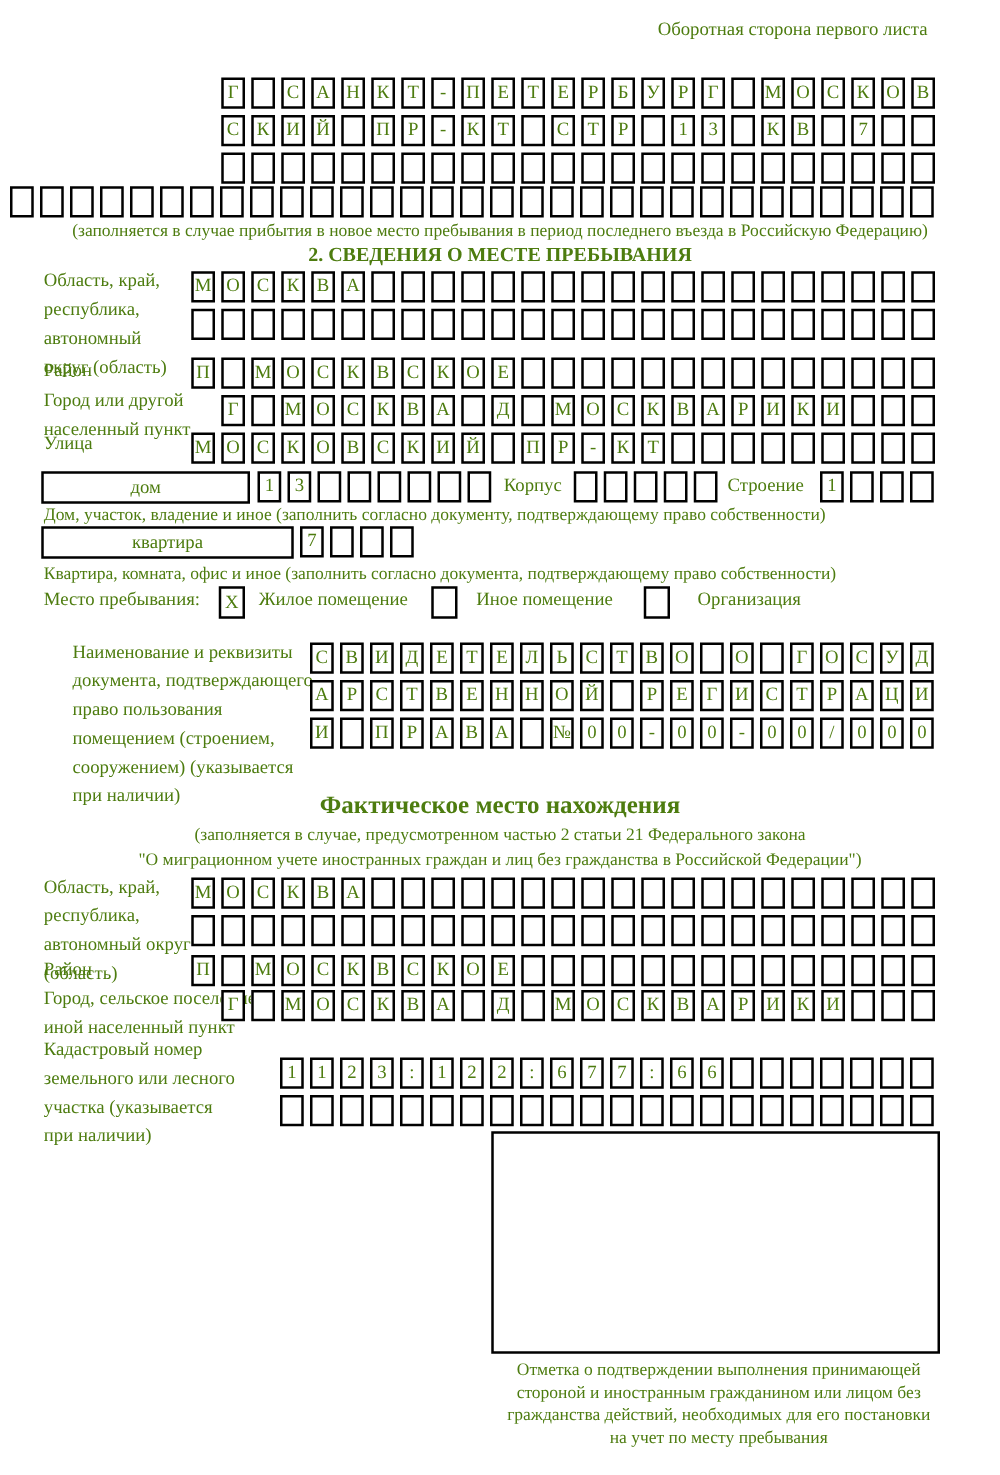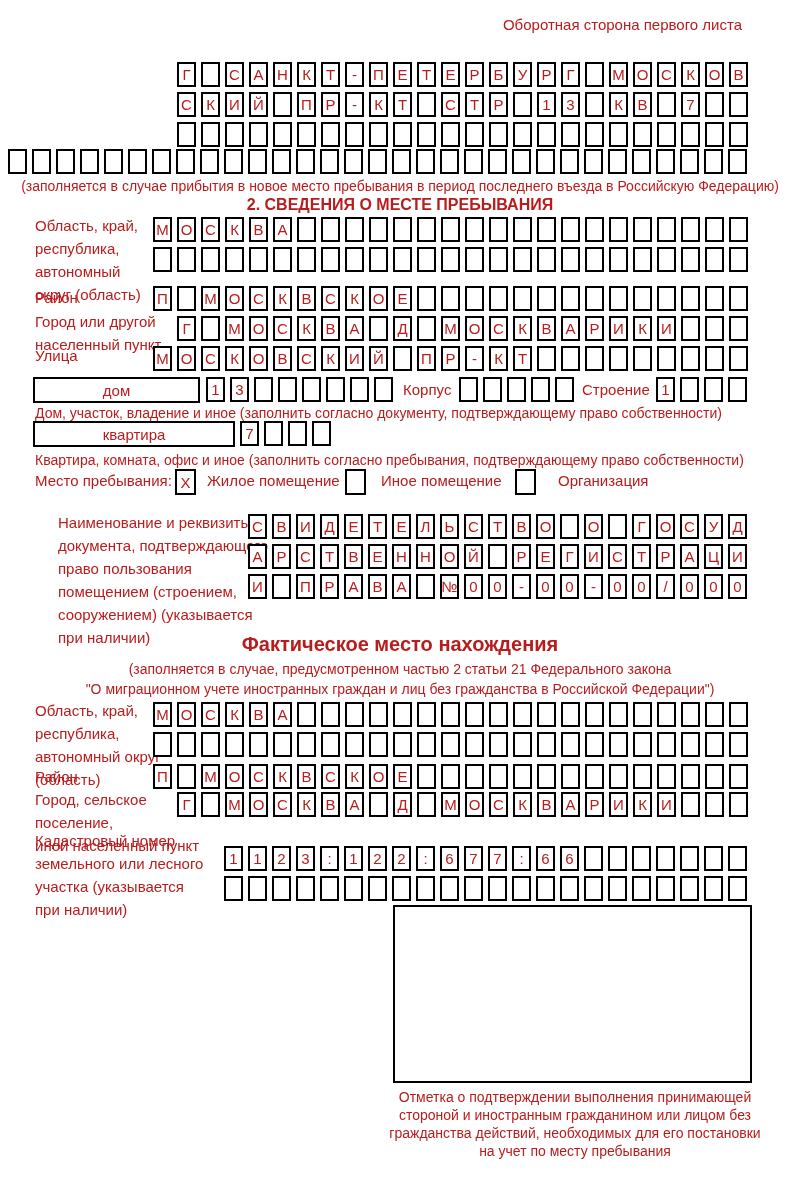--- a/index.html
+++ b/index.html
@@ -1,17 +1,17 @@
 <!DOCTYPE html>
 <html><head>
 <meta charset="utf-8">
 <style>
   html,body{margin:0;padding:0;background:#fff;}
-  .page{position:relative;width:800px;height:1180px;background:#fff;color:#b91c1c;
-        font-family:Liberation Sans, sans-serif;overflow:hidden;}
+  .page{position:relative;width:800px;height:1180px;background:#fff;color:#4d7c0f;
+        font-family:Liberation Serif, serif;overflow:hidden;}
   .lbl{position:absolute;font-size:15px;line-height:23px;white-space:pre-line;}
   .note{position:absolute;font-size:14px;line-height:18px;white-space:pre-line;}
   .title{position:absolute;left:0;width:800px;text-align:center;font-weight:bold;font-size:16px;}
   .boxrow{position:absolute;display:flex;gap:5px;}
   .cell{width:19px;height:25px;border:2px solid #000;box-sizing:border-box;
         display:flex;align-items:center;justify-content:center;
         font-size:15px;background:#fff;flex:0 0 auto;}
   .checkbox{position:absolute;width:21px;height:26px;border:2px solid #000;box-sizing:border-box;
         display:flex;align-items:center;justify-content:center;font-size:15px;}
   .widebox{position:absolute;border:2px solid #000;box-sizing:border-box;
@@ -370,21 +370,21 @@
     </div>
   <div class="note" id="dom-note">Дом, участок, владение и иное (заполнить согласно документу, подтверждающему право собственности)</div>
 
   <div class="widebox" id="kv-box">квартира</div>
   <div class="boxrow" id="kv-r">
       <span class="cell">7</span>
       <span class="cell"></span>
       <span class="cell"></span>
       <span class="cell"></span>
     </div>
-  <div class="note" id="kv-note">Квартира, комната, офис и иное (заполнить согласно пребывания, подтверждающему право собственности)</div>
+  <div class="note" id="kv-note">Квартира, комната, офис и иное (заполнить согласно документа, подтверждающему право собственности)</div>
 
   <div class="inline-lbl" id="mesto-label">Место пребывания:</div>
   <div class="checkbox" id="mesto-cb1">X</div>
   <div class="inline-lbl" id="mesto-opt1">Жилое помещение</div>
   <div class="checkbox" id="mesto-cb2"></div>
   <div class="inline-lbl" id="mesto-opt2">Иное помещение</div>
   <div class="checkbox" id="mesto-cb3"></div>
   <div class="inline-lbl" id="mesto-opt3">Организация</div>
 
   <div class="lbl" id="doc-label">Наименование и реквизиты

